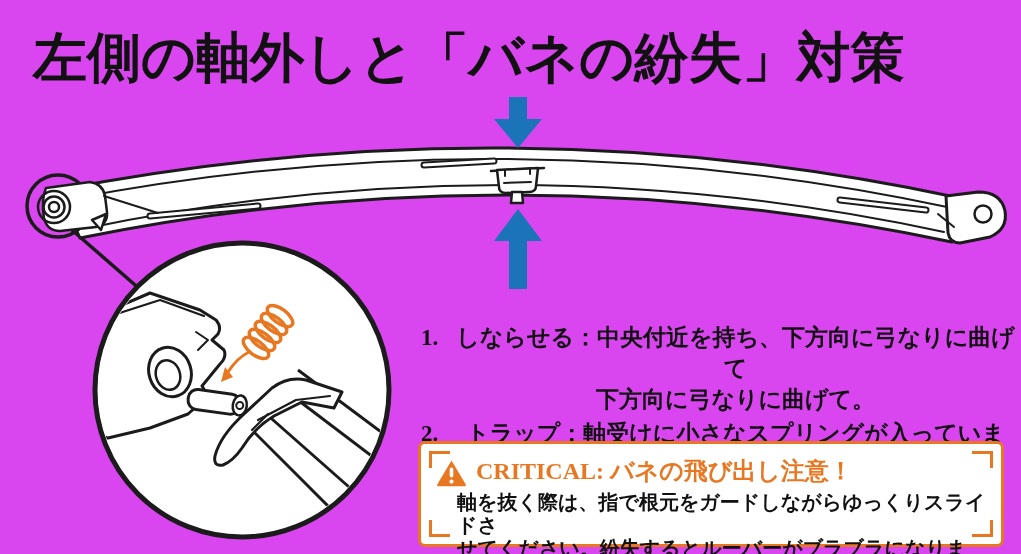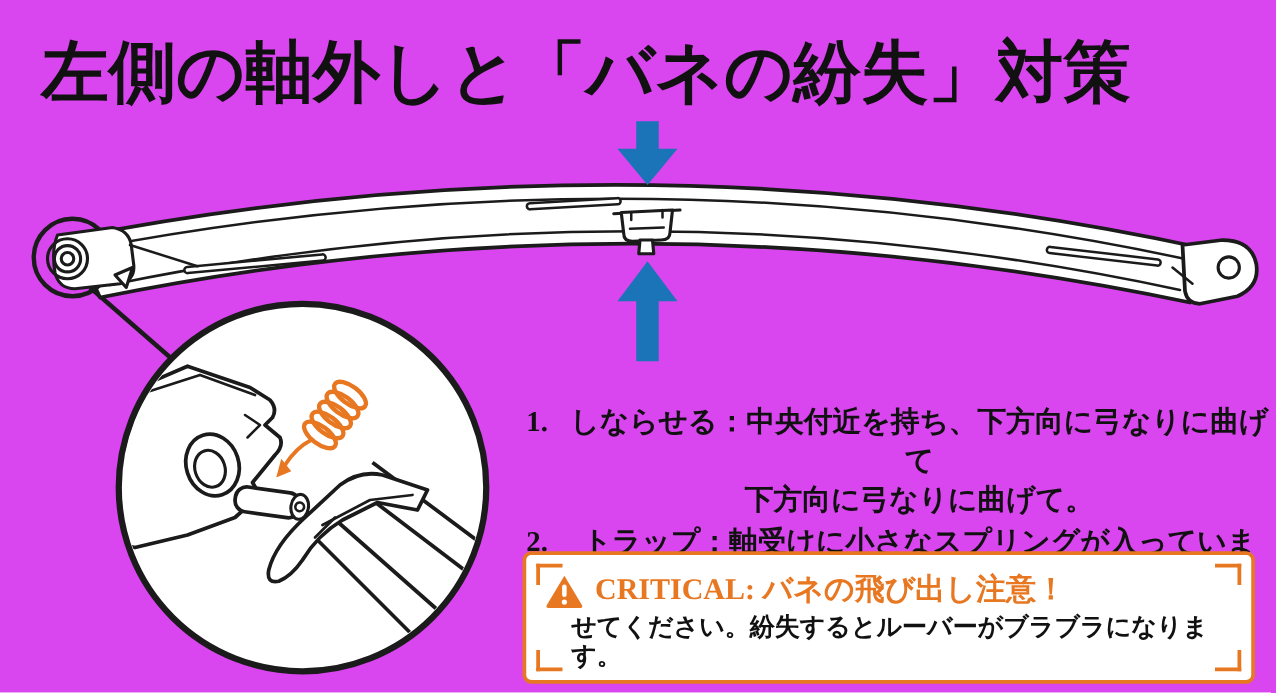--- a/index.html
+++ b/index.html
@@ -175,17 +175,18 @@
     <div class="corner br"></div>
     <div class="warning-header">
       <svg width="31" height="28" viewBox="0 0 31 28">
         <path d="M15.5,1.5 L29.5,25 Q30.7,27.3 28,27.3 L3,27.3 Q0.3,27.3 1.5,25 Z" fill="#E87722"></path>
         <rect x="13.7" y="8.5" width="3.6" height="10" rx="1.8" fill="#ffffff"></rect>
         <circle cx="15.5" cy="22.6" r="2.1" fill="#ffffff"></circle>
       </svg>
       <span class="warning-title">CRITICAL: バネの飛び出し注意！</span>
     </div>
     <div class="warning-body">
+      <span class="warn-line">軸を抜く際は、指で根元をガードしながらゆっくりスライドさ</span>
       <span class="warn-line">せてください。紛失するとルーバーがブラブラになります。</span>
     </div>
   </div>
 
 </div>
 
 </body></html>

